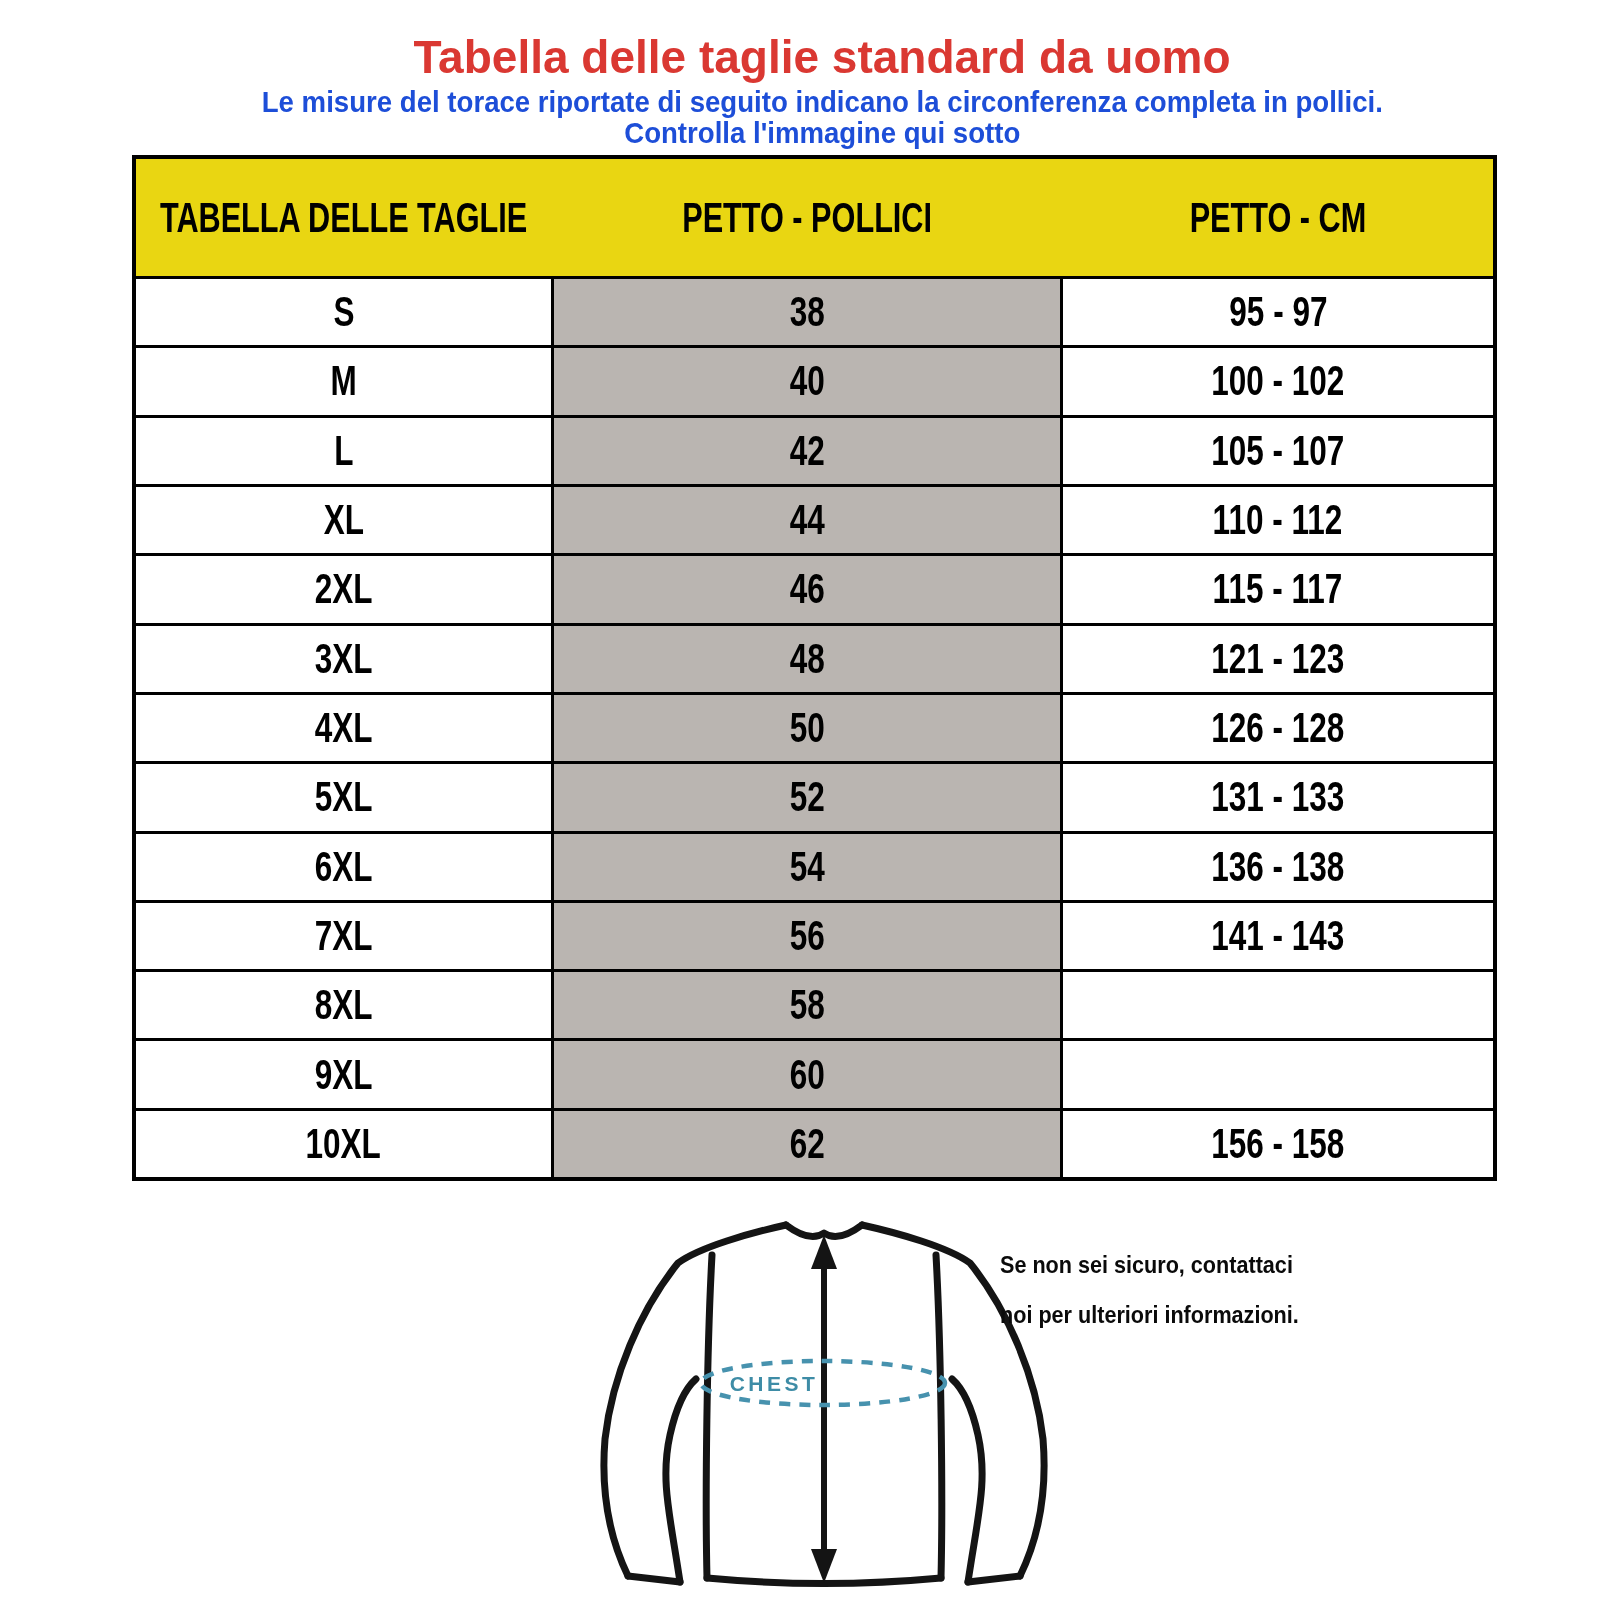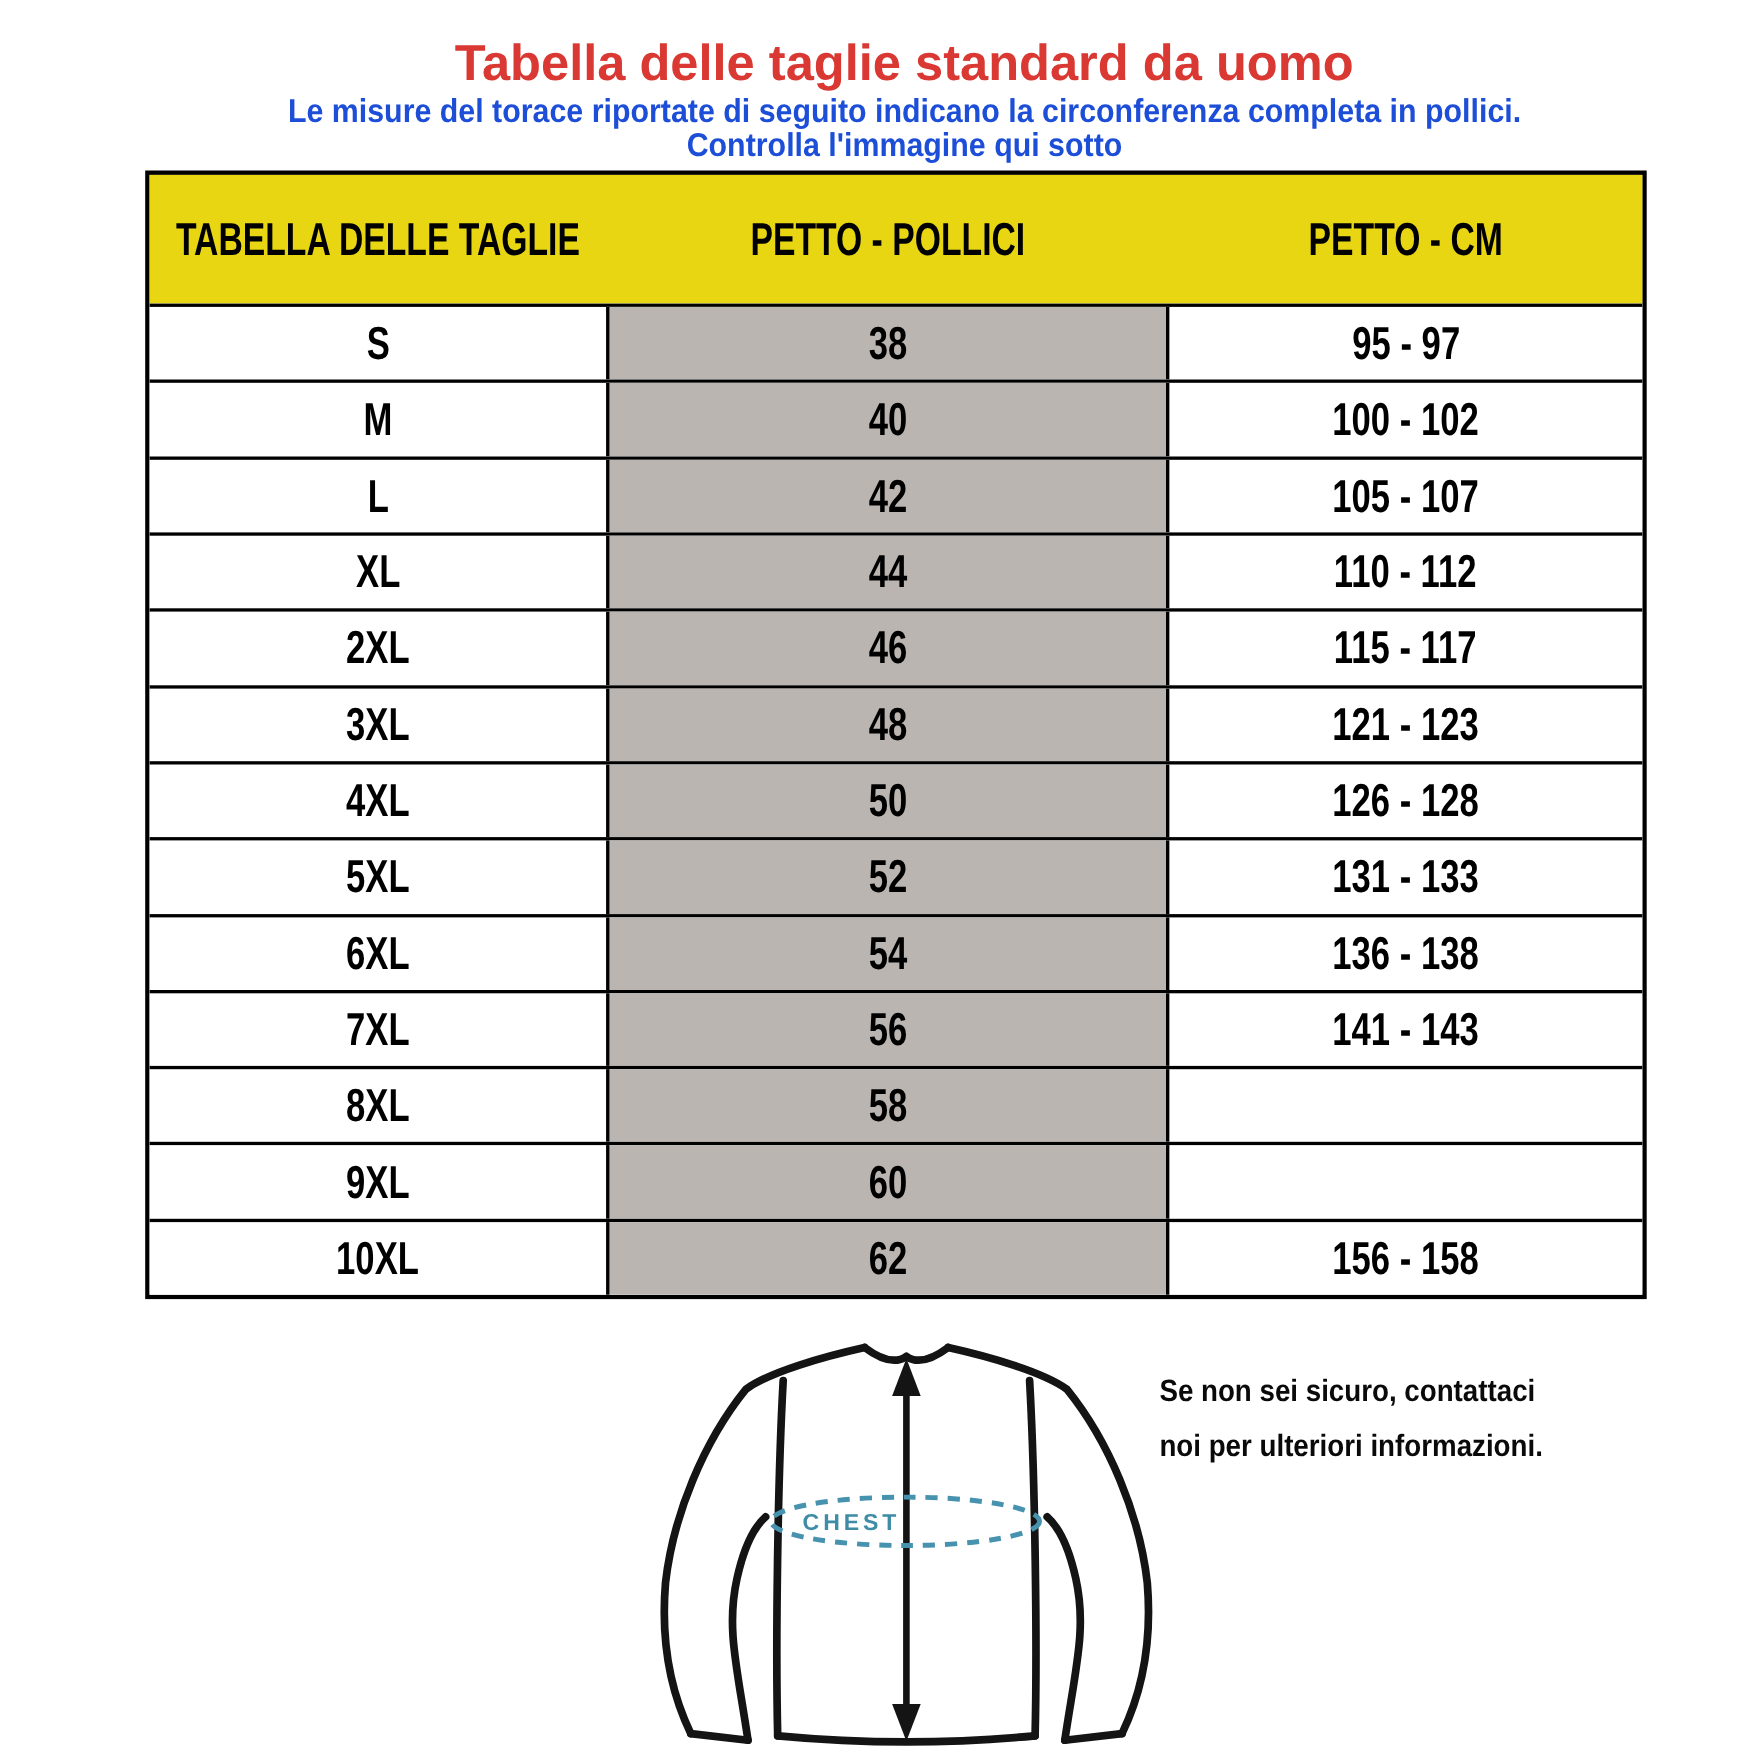--- a/index.html
+++ b/index.html
@@ -46,22 +46,22 @@
     transform:scaleX(0.73); transform-origin:center; letter-spacing:0px;
   }
   .cell-text {
     display:inline-block; font-size:42px; font-weight:bold; white-space:nowrap;
     transform:scaleX(0.75); transform-origin:center;
   }
 
   
   #jacket-svg { position:absolute; left:560px; top:1185px; width:560px; height:415px; }
   .note {
-    position:absolute; left:1054px; top:1240px; width:400px;
-    font-size:28px; font-weight:bold; color:#0a0a0a;
+    position:absolute; left:1000px; top:1240px; width:400px;
+    font-size:24px; font-weight:bold; color:#0a0a0a;
   }
   .note p { margin:0; line-height:50px; white-space:nowrap;
             display:block; transform:scaleX(0.9); transform-origin:left center; }
 </style>
 </head>
 <body>
 
 <div id="stage">
 
   <h1 class="page-title">Tabella delle taglie standard da uomo</h1>

